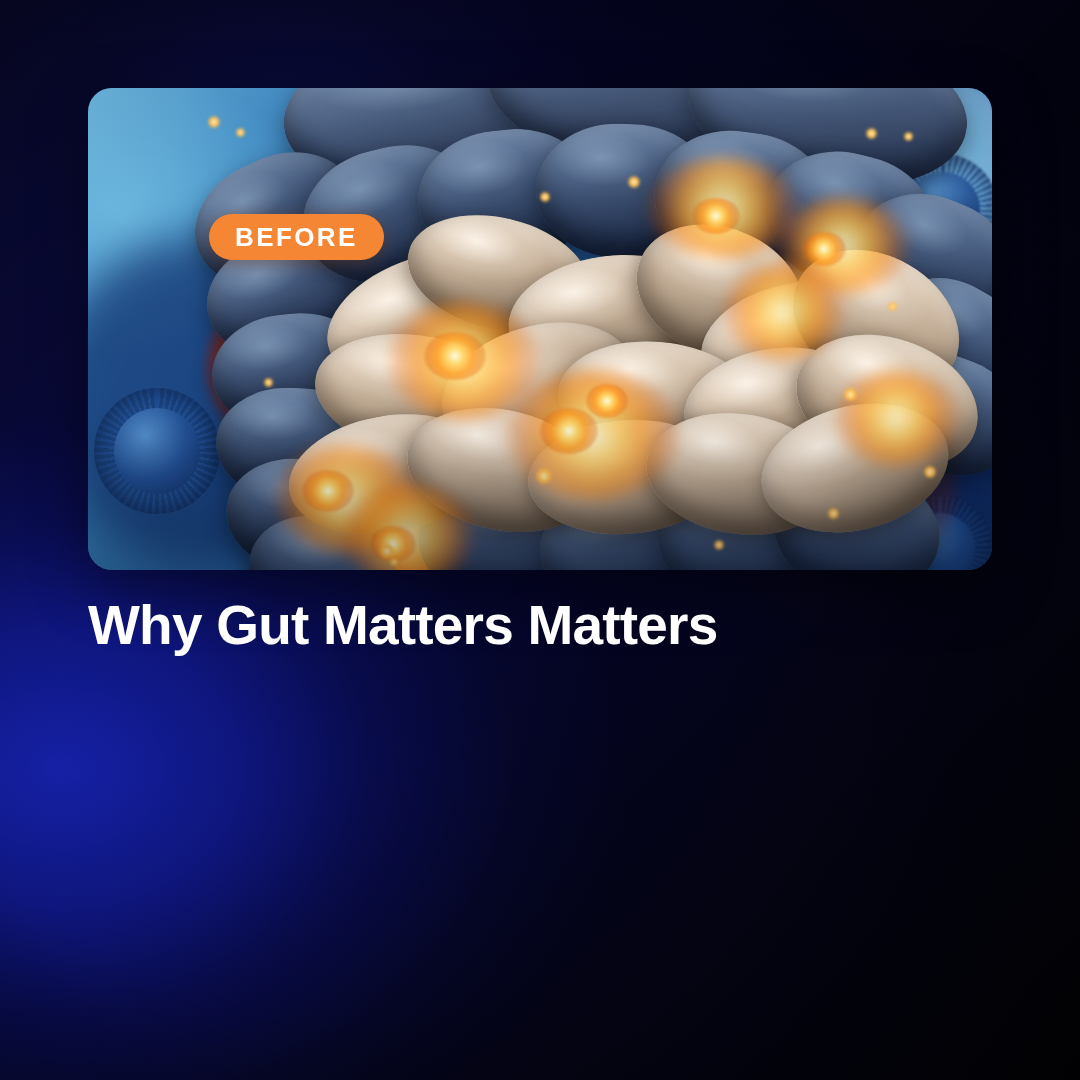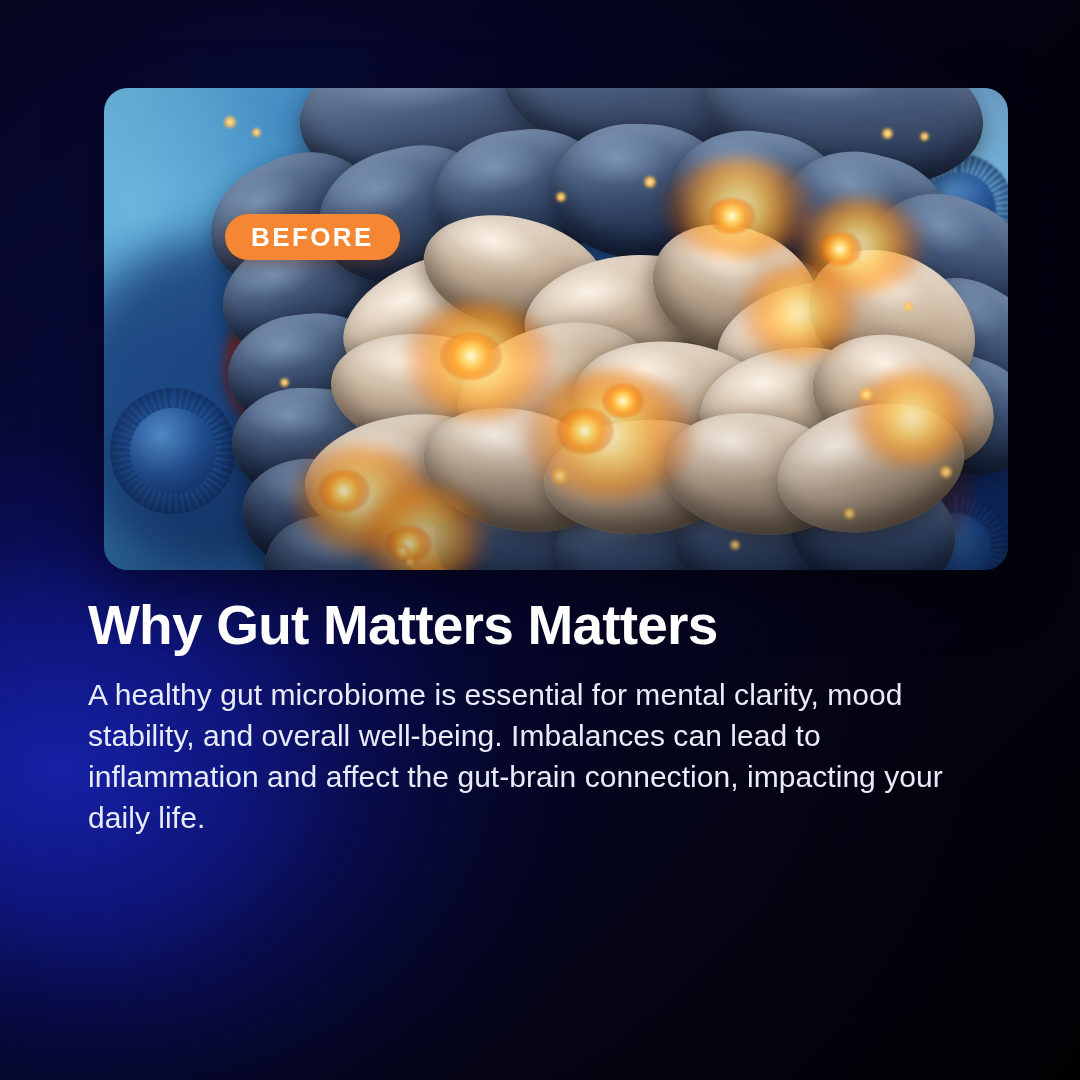--- a/index.html
+++ b/index.html
@@ -61,21 +61,20 @@
 
   
   .media-card {
     position:absolute;
     left:88px; top:88px;
     width:904px; height:482px;
     border-radius:24px;
     overflow:hidden;
     box-shadow:0 18px 60px rgba(0,0,0,0.45);
     background:#123a5e;
-    margin-left:16px;
   }
 
   
   .med-bg {
     position:absolute; inset:0;
     background:
       radial-gradient(ellipse 40% 54% at 92% 22%, rgba(92,178,226,0.90) 0%, rgba(40,118,184,0.0) 62%),
       radial-gradient(ellipse 34% 46% at 4% 26%,  rgba(120,196,232,0.72) 0%, rgba(40,118,184,0.0) 64%),
       radial-gradient(ellipse 46% 56% at 78% 76%, rgba(20,58,128,0.85) 0%, rgba(20,58,128,0.0) 66%),
       linear-gradient(118deg, #5ba6cf 0%, #3b87c0 16%, #2c6fae 34%, #1d4f8e 56%, #163b72 76%, #102c56 100%);
@@ -333,16 +332,15 @@
       <div class="spark" style="left:626px; top:452px; width:10px; height:10px;"></div>
     </div>
 
     <div class="media-sheen"></div>
 
     <div class="badge">BEFORE</div>
   </div>
 
   <div class="content">
     <h1 class="headline">Why Gut Matters Matters</h1>
-    <p class="body-copy">A healthy gut microbiome is essential for mental clarity, mood stability, and overall well-being. Imbalances can lead to inflammation and affect the gut-brain connection, impacting your daily life.</p>
   </div>
 
 </div>
 
 </body></html>

